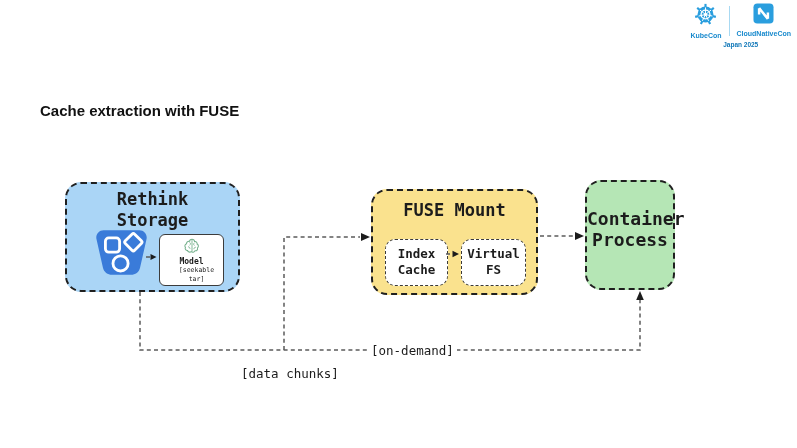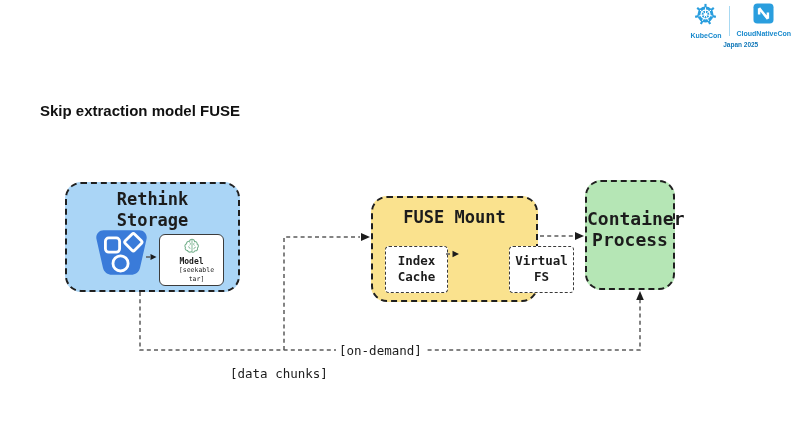--- a/index.html
+++ b/index.html
@@ -20,49 +20,49 @@
   .logo-label{font-size:7px;font-weight:bold;color:#1789cd;margin-top:2px;white-space:nowrap;}
   .logo-divider{width:1px;height:30px;background:#a8d9f2;margin:3px 7px 0 7px;}
   .logo-event{font-size:6.5px;font-weight:bold;color:#1077b8;margin-top:2px;}
 
   
   .subtitle{position:absolute;left:40px;top:102px;font-size:15px;font-weight:bold;color:#111;}
 
   
   .box{position:absolute;border:2px dashed #1f1f1f;border-radius:16px;box-sizing:border-box;}
   .os-box{left:65px;top:182px;width:175px;height:110px;background:#aad5f6;}
-  .fuse-box{left:371px;top:196px;width:167px;height:106px;background:#fae28e;}
+  .fuse-box{left:371px;top:189px;width:167px;height:106px;background:#fae28e;}
   .cp-box{left:585px;top:180px;width:90px;height:110px;background:#b5e6b5;}
 
   .hand{font-family:"DejaVu Sans Mono",monospace;font-weight:bold;color:#1c1c1c;}
   .code{font-family:"DejaVu Sans Mono",monospace;color:#1c1c1c;}
   .pre{white-space:pre-line;}
 
   .os-title{position:absolute;left:0;right:0;top:5px;text-align:center;font-size:17px;line-height:21px;}
   .fuse-title{position:absolute;left:0;right:0;top:9px;text-align:center;font-size:17px;}
   .cp-title{position:absolute;left:0;right:0;top:26px;text-align:center;font-size:18px;line-height:21px;}
 
   .bucket{position:absolute;left:28px;top:45px;}
 
   .model-card{position:absolute;left:92px;top:50px;width:65px;height:52px;background:#fff;
           border:1.5px solid #3c3c3c;border-radius:6px;text-align:center;box-sizing:border-box;overflow:hidden;}
   .model-card svg{margin-top:3px;}
   .model-title{font-size:8px;line-height:8px;font-weight:bold;}
   .model-sub{font-size:6.5px;line-height:9px;padding-left:10px;}
 
   .mini-box{position:absolute;top:48px;height:47px;background:#ffffff;border:1.5px dashed #3a3a3a;
-          border-radius:4px;text-align:center;font-size:12.5px;line-height:16px;font-weight:bold;
+          border-radius:10px;text-align:center;font-size:12.5px;line-height:16px;font-weight:bold;
           padding-top:6px;box-sizing:border-box;}
   .index-box{left:12px;width:63px;}
-  .virtual-box{left:88px;width:65px;margin-left:48px;}
+  .virtual-box{left:88px;width:65px;}
 
   
   .edge-label{position:absolute;font-size:12.5px;z-index:2;}
-  .on-demand{left:336px;top:343px;background:#ffffff;padding:0 3px;}
-  .data-chunks{left:230px;top:366px;}
+  .on-demand{left:368px;top:343px;background:#ffffff;padding:0 3px;}
+  .data-chunks{left:241px;top:366px;}
 
   .connectors{position:absolute;left:0;top:0;width:797px;height:448px;z-index:1;pointer-events:none;}
 </style>
 </head>
 <body>
 
 <div class="slide">
 
 
   <div class="logos">
@@ -102,21 +102,21 @@
             <rect x="0.5" y="0.5" width="21" height="21" rx="4" fill="#2a9ede"></rect>
             <path d="M6.4 5.4 V12 M6.4 5.4 L15.6 16.6 M15.6 10 V16.6" stroke="#fff" stroke-width="2.6" fill="none"></path>
           </svg>
         </span>
         <span class="logo-label">CloudNativeCon</span>
       </div>
     </div>
     <div class="logo-event">Japan 2025</div>
   </div>
 
-  <div class="subtitle">Skip extraction model FUSE</div>
+  <div class="subtitle">Cache extraction with FUSE</div>
 
   <svg class="connectors">
     <g stroke="#5b5b5b" stroke-width="1.5" stroke-dasharray="4 3.2" fill="none">
       <path d="M140 292 V350 H640 V300"></path>
       <path d="M284 350 V237 H360"></path>
       <path d="M540 236 H576"></path>
       <path d="M446 254 H452"></path>
       <path d="M146 257 H150"></path>
     </g>
     <g fill="#1c1c1c">

